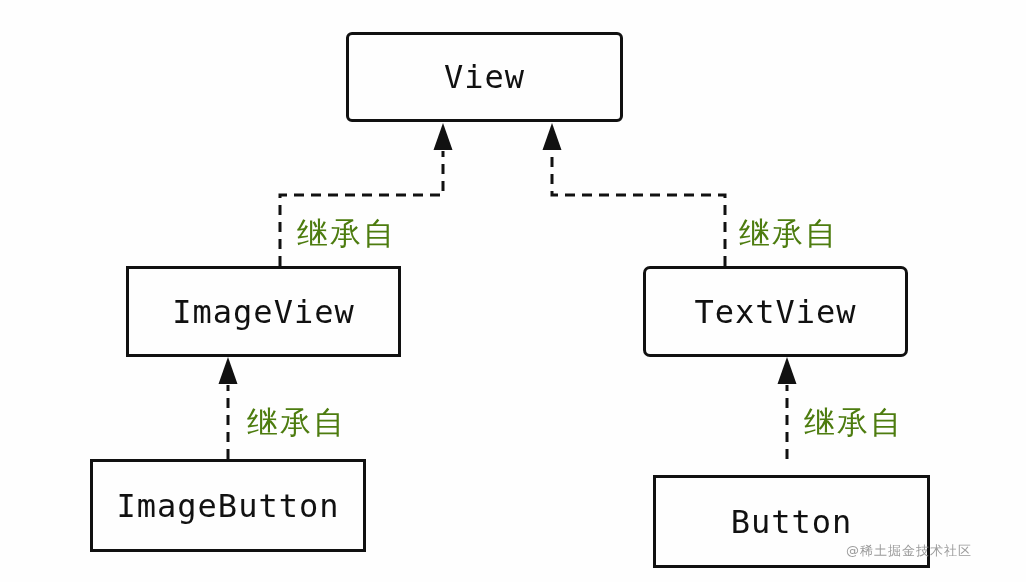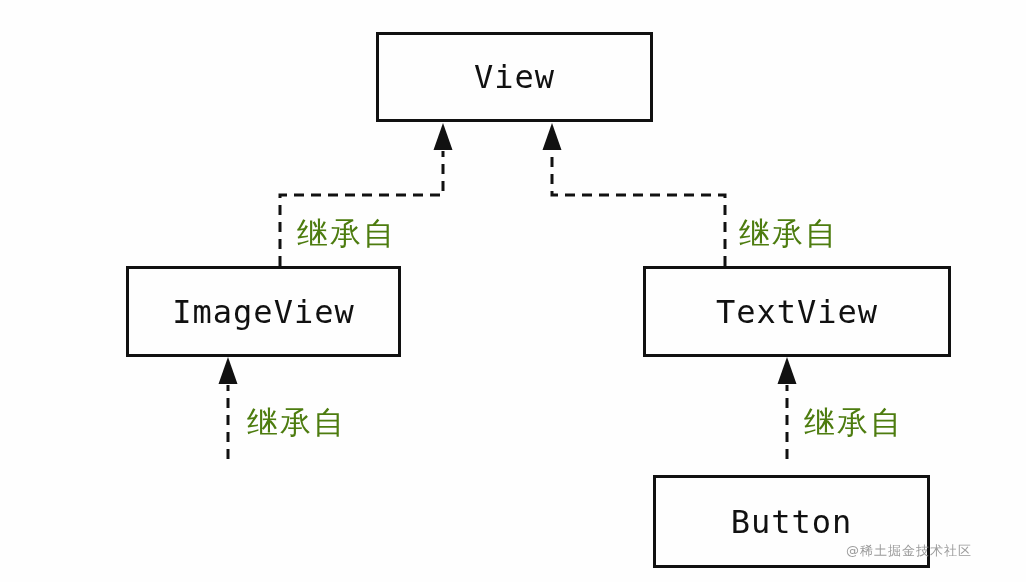--- a/index.html
+++ b/index.html
@@ -40,23 +40,23 @@
     color: #111111;
     font-family: "DejaVu Sans Mono", "Liberation Mono", monospace;
     font-size: 32px;
     text-align: center;
     display: flex;
     align-items: center;
     justify-content: center;
     box-sizing: border-box;
     letter-spacing: 1px;
   }
-  .node-view        { left: 376px; top: 32px;  width: 277px; height: 90px; }
+  .node-view        { left: 346px; top: 32px;  width: 277px; height: 90px; border-radius: 6px; }
   .node-imageview   { left: 90px;  top: 266px; width: 275px; height: 91px; margin-left: 36px; }
-  .node-textview    { left: 643px; top: 266px; width: 308px; height: 91px; }
+  .node-textview    { left: 643px; top: 266px; width: 265px; height: 91px; border-radius: 7px; }
   .node-imagebutton { left: 90px;  top: 459px; width: 276px; height: 93px; }
   .node-button      { left: 653px; top: 459px; width: 277px; height: 93px; margin-top: 16px; }
   .edge-label {
     position: absolute;
     color: #4d7c0f;
     font-family: "DejaVu Serif", "Liberation Serif", serif;
     font-size: 31px;
     letter-spacing: 2px;
     white-space: nowrap;
   }
@@ -94,20 +94,21 @@
     <path class="dash" d="M787,459 L787,385"></path>
     <polygon class="arrowhead" points="787,357 777.5,384 796.5,384"></polygon>
   </svg>
 
   <div class="node node-view">View</div>
 
   <div class="node node-imageview">ImageView</div>
 
   <div class="node node-textview">TextView</div>
 
+  <div class="node node-imagebutton">ImageButton</div>
 
   <div class="node node-button">Button</div>
 
   <span class="edge-label edge-label-1">继承自</span>
 
   <span class="edge-label edge-label-2">继承自</span>
 
   <span class="edge-label edge-label-3">继承自</span>
 
   <span class="edge-label edge-label-4">继承自</span>

